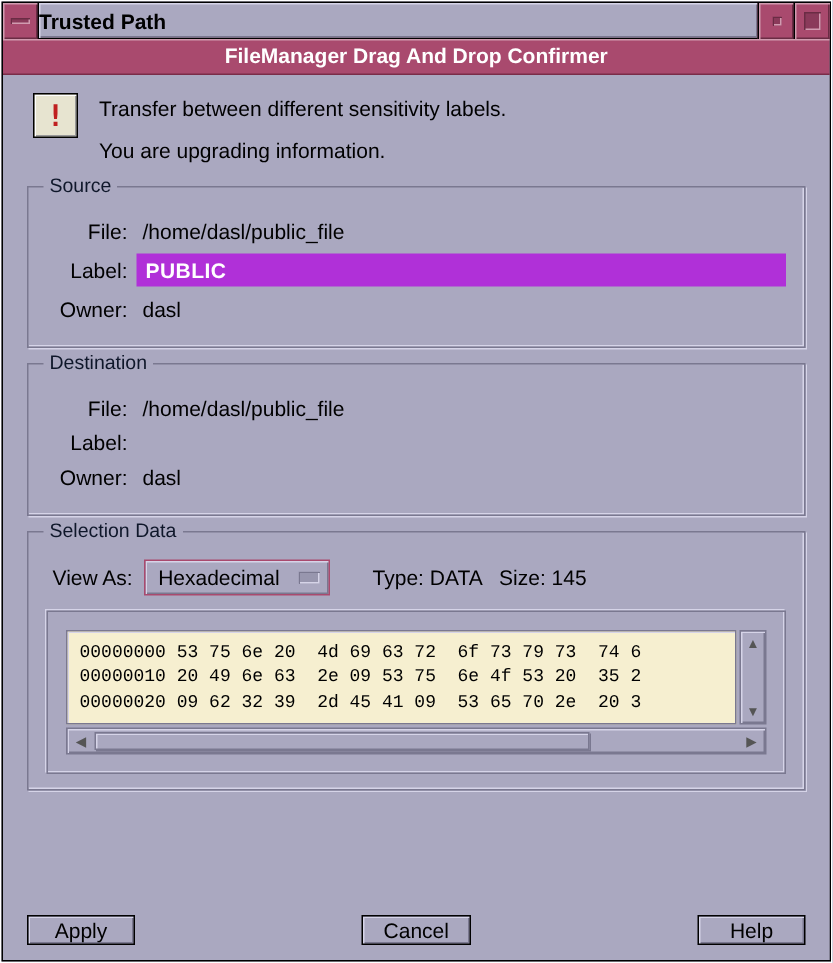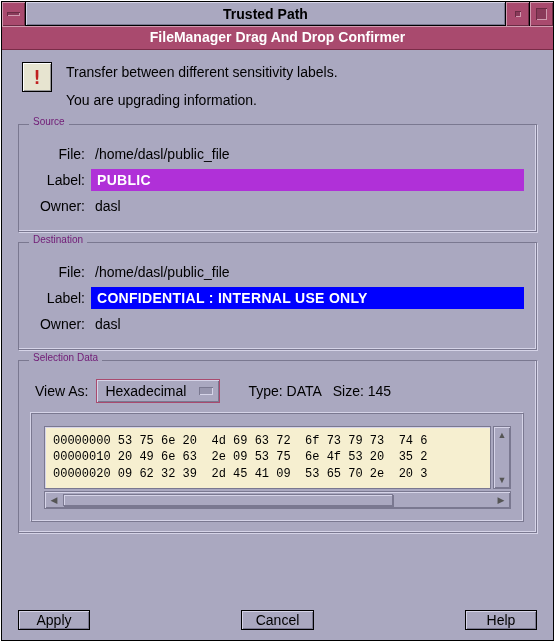--- a/index.html
+++ b/index.html
@@ -53,21 +53,21 @@
     box-shadow: inset 1px 1px 0 #6a2c44, inset -1px -1px 0 #d19bb0;
   }
   .sysbtn .dot {
     position: absolute;
     left: 9px; top: 9px; width: 6px; height: 6px;
     background: #8a3a5a;
     box-shadow: inset 1px 1px 0 #6a2c44, inset -1px -1px 0 #d19bb0;
   }
   .titlebar .title {
     flex: 1;
-    text-align: center;
+    text-align: left;
     color: #000;
     font-weight: bold;
     font-size: 14px;
     line-height: 24px;
     background: #aaa8c0;
     box-shadow: inset 1px 1px 0 #d6d4e8, inset -1px -1px 0 #7a7890;
   }
   
   .subtitle {
     background: #a94a6e;
@@ -123,22 +123,22 @@
     margin: 6px 0 10px 0;
     padding: 14px 12px 10px 12px;
     position: relative;
   }
   .groupbox .legend {
     position: absolute;
     top: -9px;
     left: 10px;
     background: #aaa8c0;
     padding: 0 4px;
-    font-size: 10px;
-    color: #701a75;
+    font-size: 13px;
+    color: #0f172a;
   }
   .fieldrow {
     display: flex;
     align-items: center;
     margin: 5px 0;
     gap: 6px;
   }
   .flabel {
     width: 54px;
     text-align: right;
@@ -320,21 +320,20 @@
     </div>
 
     <div class="groupbox">
       <div class="legend">Destination</div>
       <div class="fieldrow">
         <div class="flabel">File:</div>
         <div class="fvalue">/home/dasl/public_file</div>
       </div>
       <div class="fieldrow">
         <div class="flabel">Label:</div>
-        <div class="labelchip confidential">CONFIDENTIAL : INTERNAL USE ONLY</div>
       </div>
       <div class="fieldrow">
         <div class="flabel">Owner:</div>
         <div class="fvalue">dasl</div>
       </div>
     </div>
 
     <div class="groupbox">
       <div class="legend">Selection Data</div>
 

